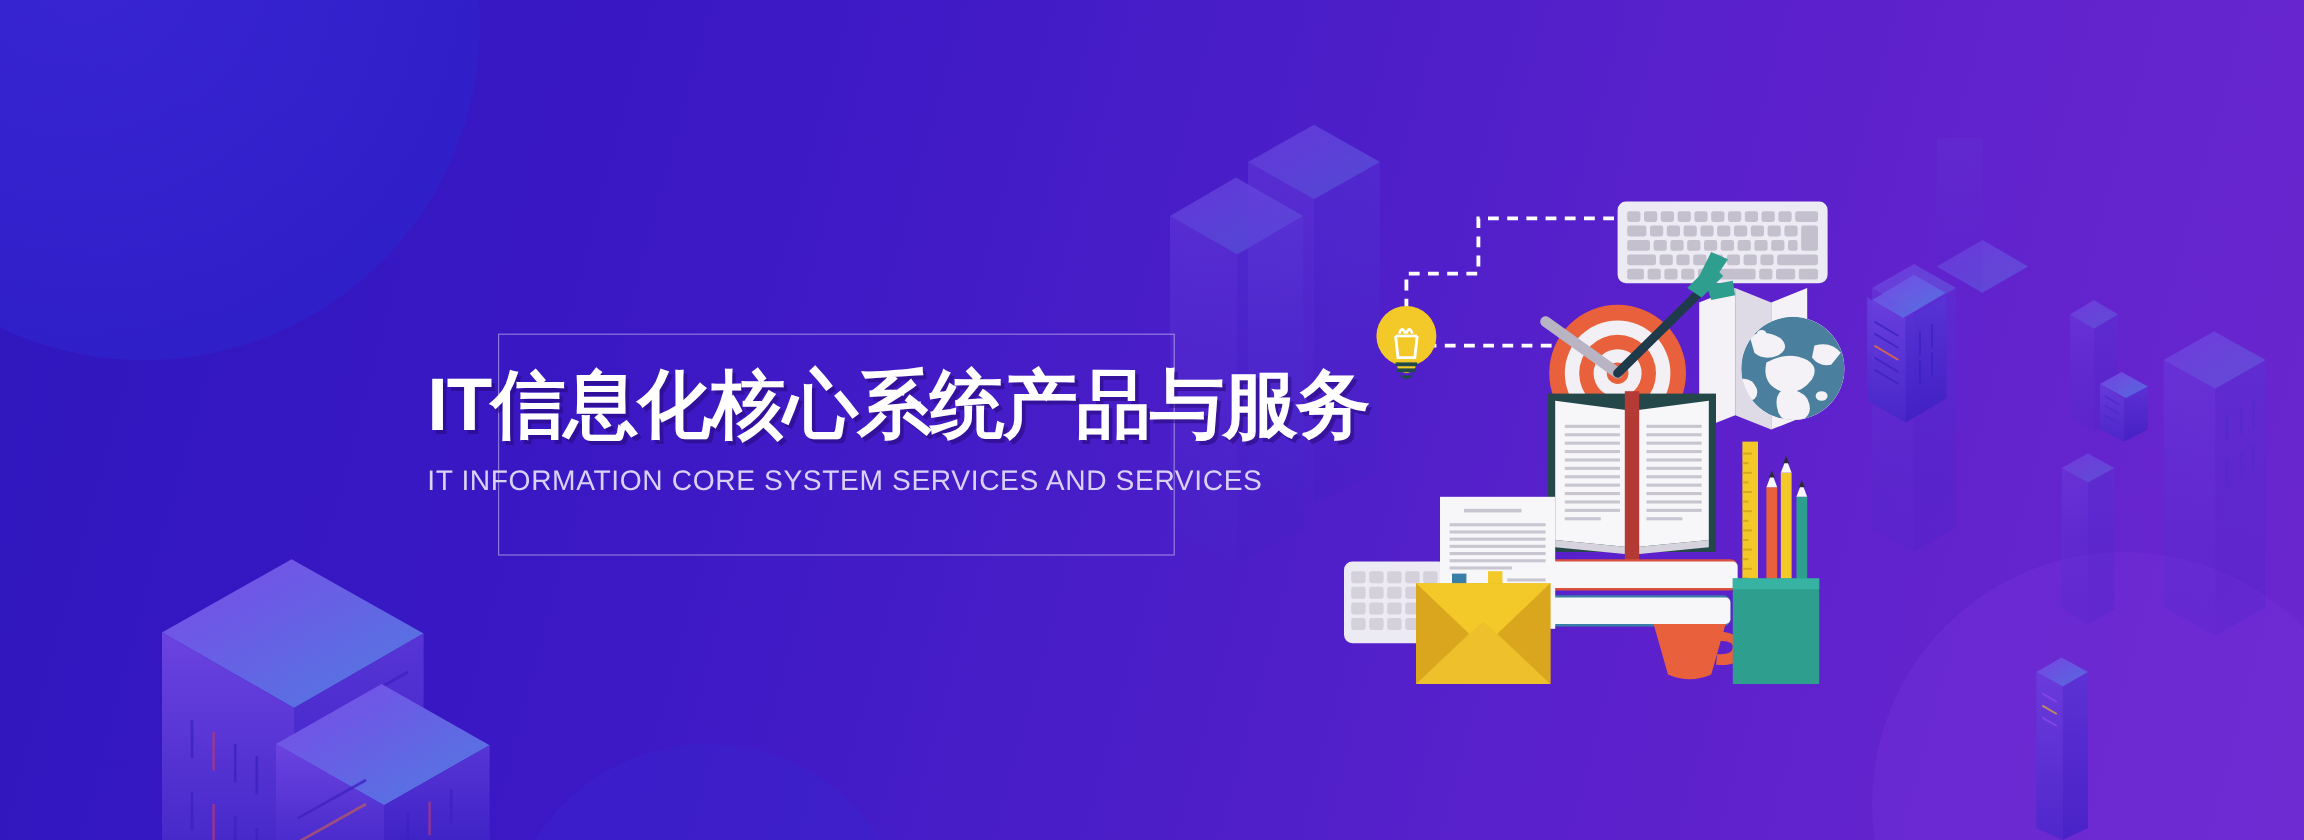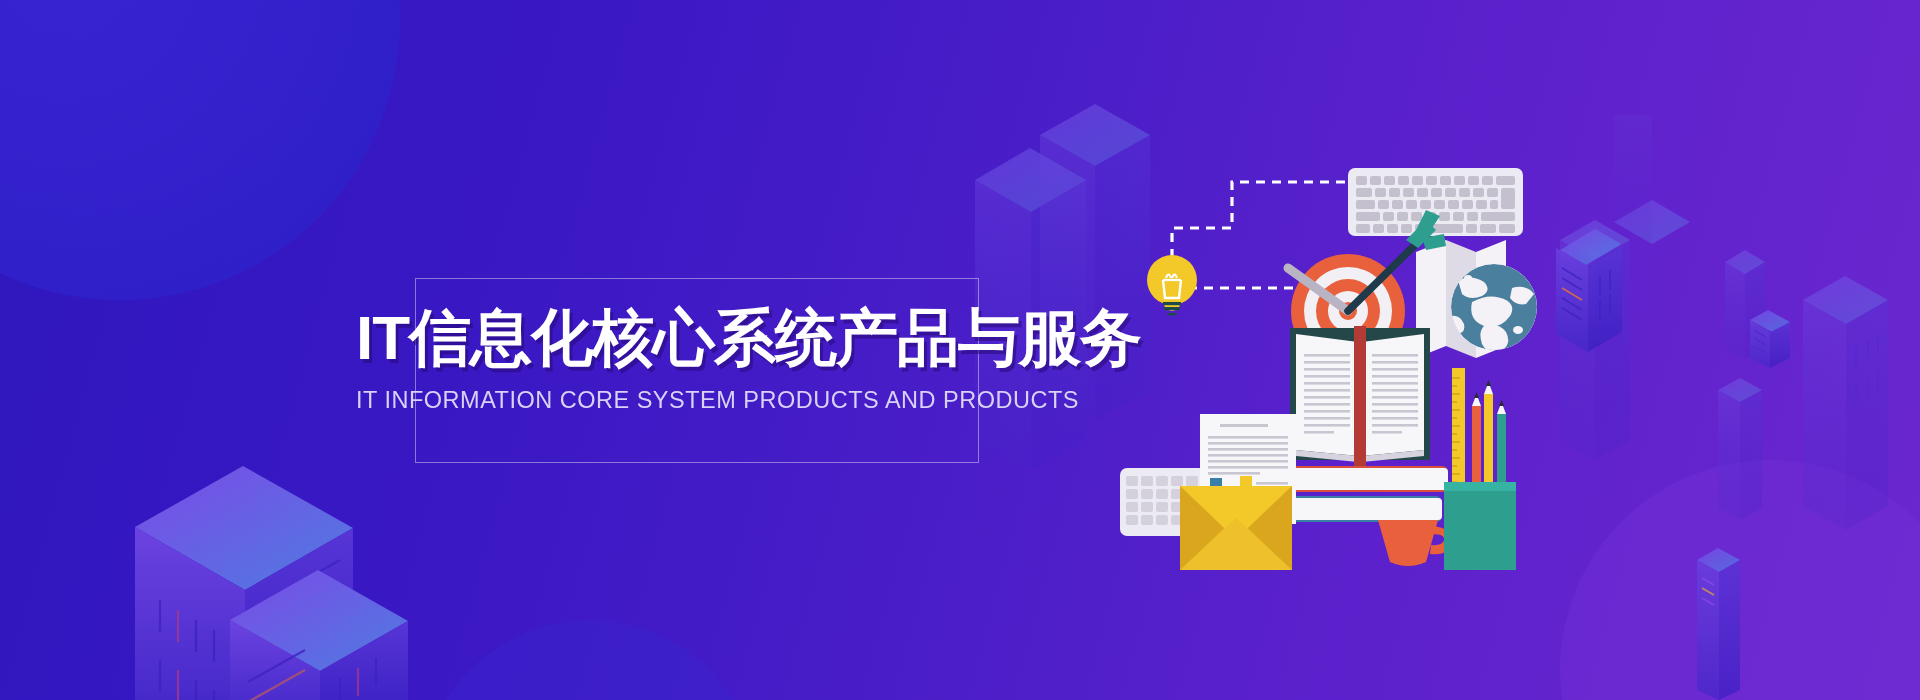--- a/index.html
+++ b/index.html
@@ -231,21 +231,21 @@
 
     <g>
       <polygon points="1718,390 1740,378 1762,390 1740,402" fill="url(#gTopF)"></polygon>
       <polygon points="1718,390 1740,402 1740,520 1718,508" fill="url(#gLF)"></polygon>
       <polygon points="1740,402 1762,390 1762,508 1740,520" fill="url(#gRF)"></polygon>
     </g>
   </svg>
 
   <div id="text-block">
     <div id="title-cn">IT信息化核心系统产品与服务</div>
-    <div id="title-en">IT INFORMATION CORE SYSTEM PRODUCTS AND PRODUCTS</div>
+    <div id="title-en">IT INFORMATION CORE SYSTEM SERVICES AND SERVICES</div>
   </div>
 
   <div id="illus">
     <svg width="430" height="440" viewBox="0 0 430 440">
       <defs>
         <clipPath id="globeClip">
             <circle cx="374" cy="177" r="43"></circle>
           </clipPath>
       </defs>
 

